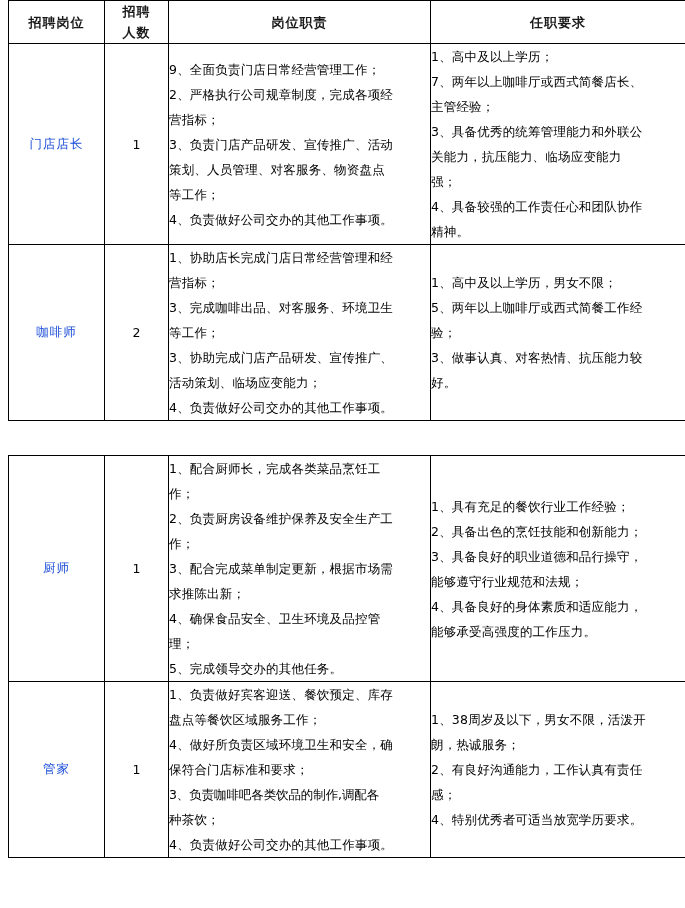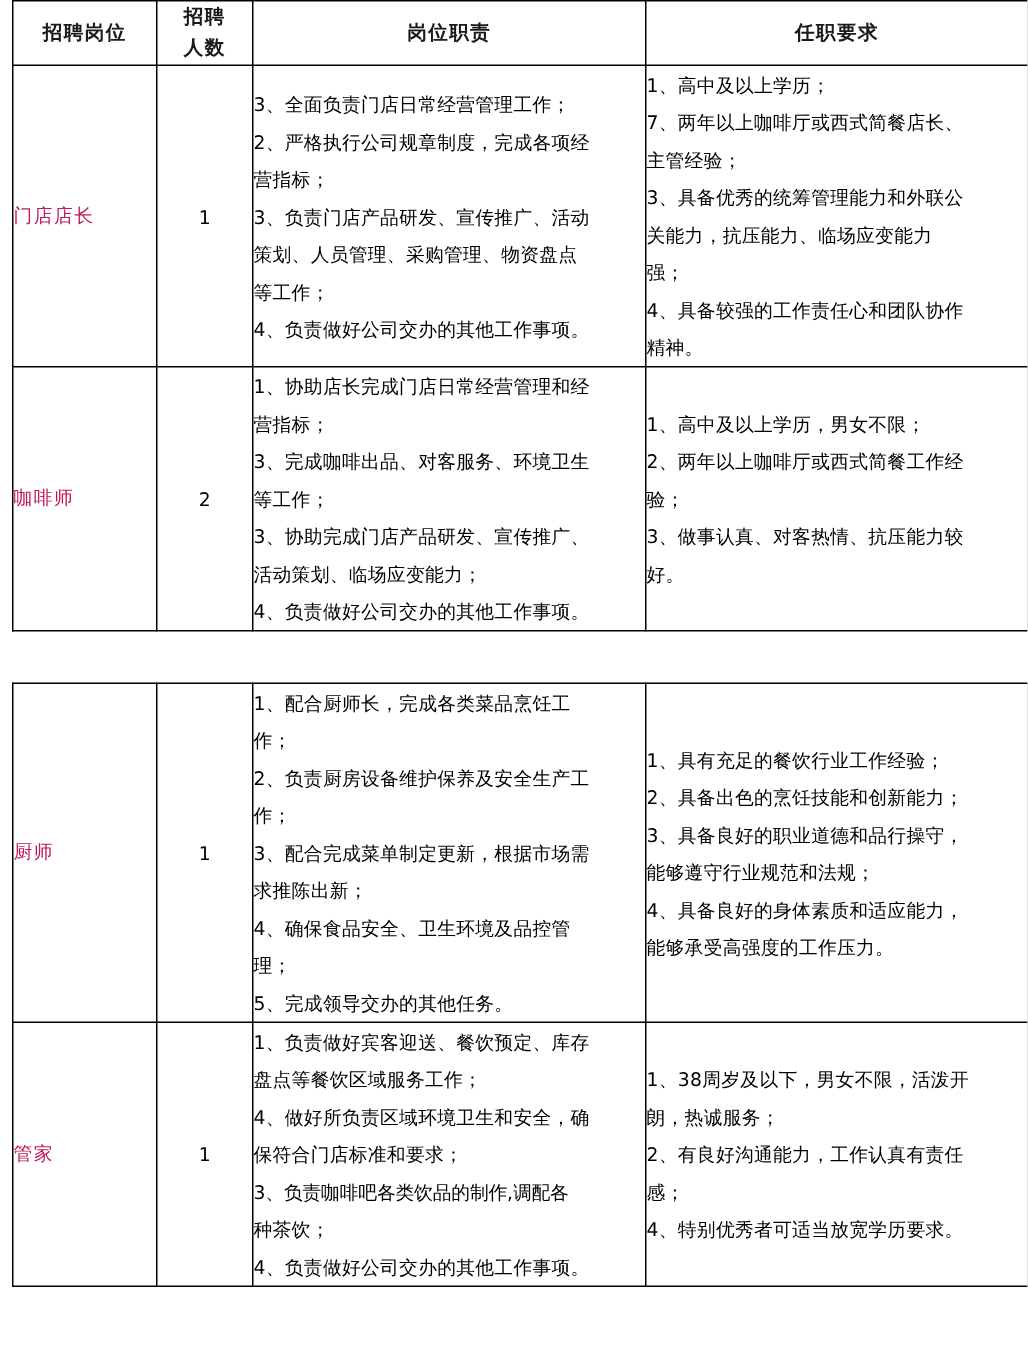--- a/index.html
+++ b/index.html
@@ -44,24 +44,24 @@
     font-weight: bold;
     font-size: 13px;
     line-height: 21px;
     letter-spacing: 1px;
     padding: 6px 2px 7px 2px;
     color: #1a1a1a;
   }
   th.hdr .hline { display: block; white-space: nowrap; }
 
   td.post-cell {
-    text-align: left;
+    text-align: center;
     font-size: 12.5px;
     letter-spacing: 1px;
-    color: #be185d;
+    color: #1d4ed8;
   }
   td.count-cell {
     text-align: center;
     font-size: 12.5px;
     color: #000;
   }
   td.text-cell {
     padding: 6px 9px 6px 11px;
     font-size: 12.5px;
     line-height: 25px;
@@ -115,25 +115,25 @@
             <span class="hline">任职要求</span>
           </th>
         </tr>
       </thead>
       <tbody>
 
         <tr>
           <td class="post-cell">门店店长</td>
           <td class="count-cell">1</td>
           <td class="text-cell">
-            <span class="ln">3、全面负责门店日常经营管理工作；</span>
+            <span class="ln">9、全面负责门店日常经营管理工作；</span>
             <span class="ln">2、严格执行公司规章制度，完成各项经</span>
             <span class="ln">营指标；</span>
             <span class="ln">3、负责门店产品研发、宣传推广、活动</span>
-            <span class="ln">策划、人员管理、采购管理、物资盘点</span>
+            <span class="ln">策划、人员管理、对客服务、物资盘点</span>
             <span class="ln">等工作；</span>
             <span class="ln">4、负责做好公司交办的其他工作事项。</span>
           </td>
           <td class="text-cell">
             <span class="ln">1、高中及以上学历；</span>
             <span class="ln">7、两年以上咖啡厅或西式简餐店长、</span>
             <span class="ln">主管经验；</span>
             <span class="ln">3、具备优秀的统筹管理能力和外联公</span>
             <span class="ln">关能力，抗压能力、临场应变能力</span>
             <span class="ln">强；</span>
@@ -149,21 +149,21 @@
             <span class="ln">1、协助店长完成门店日常经营管理和经</span>
             <span class="ln">营指标；</span>
             <span class="ln">3、完成咖啡出品、对客服务、环境卫生</span>
             <span class="ln">等工作；</span>
             <span class="ln">3、协助完成门店产品研发、宣传推广、</span>
             <span class="ln">活动策划、临场应变能力；</span>
             <span class="ln">4、负责做好公司交办的其他工作事项。</span>
           </td>
           <td class="text-cell">
             <span class="ln">1、高中及以上学历，男女不限；</span>
-            <span class="ln">2、两年以上咖啡厅或西式简餐工作经</span>
+            <span class="ln">5、两年以上咖啡厅或西式简餐工作经</span>
             <span class="ln">验；</span>
             <span class="ln">3、做事认真、对客热情、抗压能力较</span>
             <span class="ln">好。</span>
           </td>
         </tr>
       </tbody>
     </table>
 
     <div class="table-gap"></div>
 

